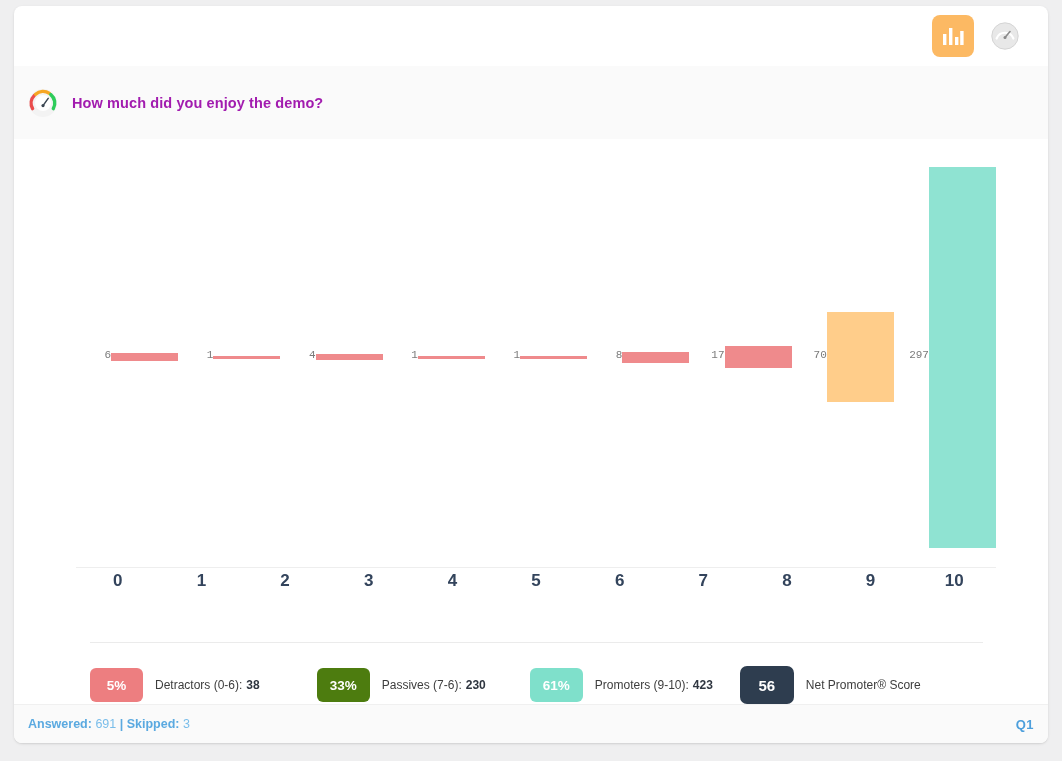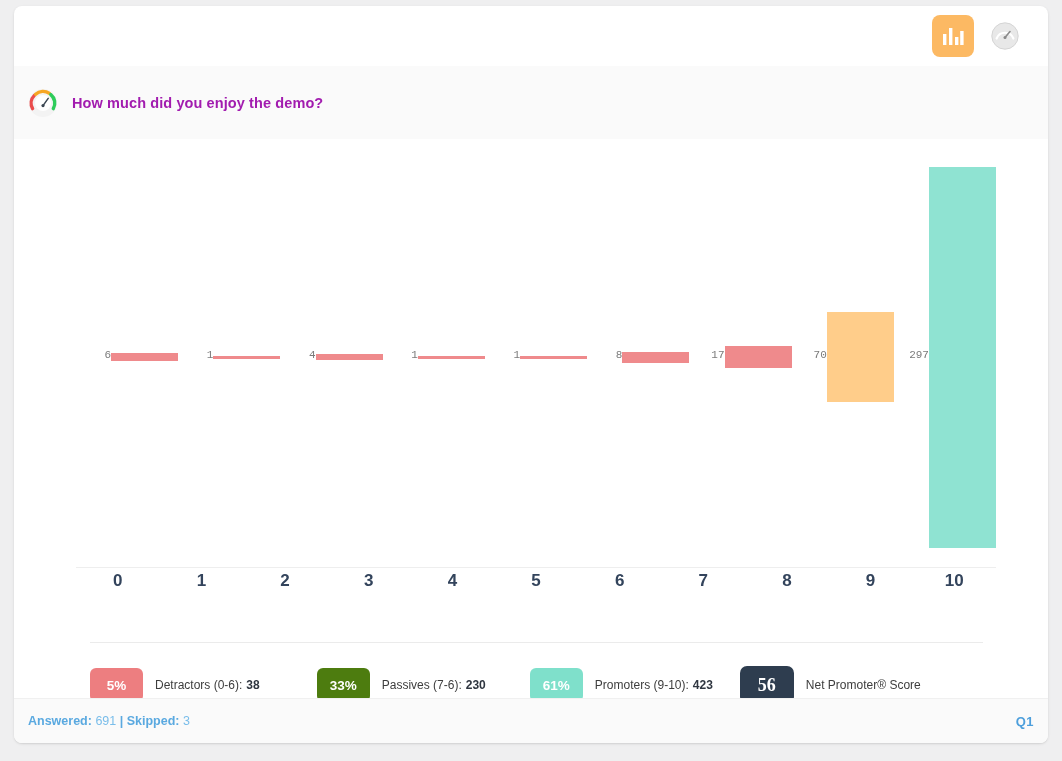--- a/index.html
+++ b/index.html
@@ -161,40 +161,39 @@
     display: flex; align-items: center; justify-content: center;
     color: #ffffff;
     font-size: 13.5px;
     font-weight: bold;
     padding: 0 6px;
     box-sizing: border-box;
   }
   .nps-chip.score {
     min-width: 54px;
     height: 38px;
-    font-size: 18px;
+    font-size: 15px;
     border-radius: 7px;
-    font-family: Liberation Serif, serif;
   }
   .nps-label {
     margin-left: 12px;
     font-size: 12px;
     color: #3d3d3d;
     white-space: nowrap;
   }
   .nps-label b { font-weight: bold; color: #2f3640; margin-left: 4px; }
   .gap-1 { width: 57px; }
   .gap-2 { width: 44px; }
   .gap-3 { width: 27px; }
 
   
   .footer {
     position: absolute;
     left: 0; bottom: 0;
-    width: 1034px; height: 45px;
+    width: 1034px; height: 39px;
     background: #fafafa;
     border-top: 1px solid #f0f0f0;
     display: flex;
     align-items: center;
     justify-content: space-between;
     box-sizing: border-box;
     padding: 0 14px;
   }
   .footer-left {
     font-size: 12.5px;

